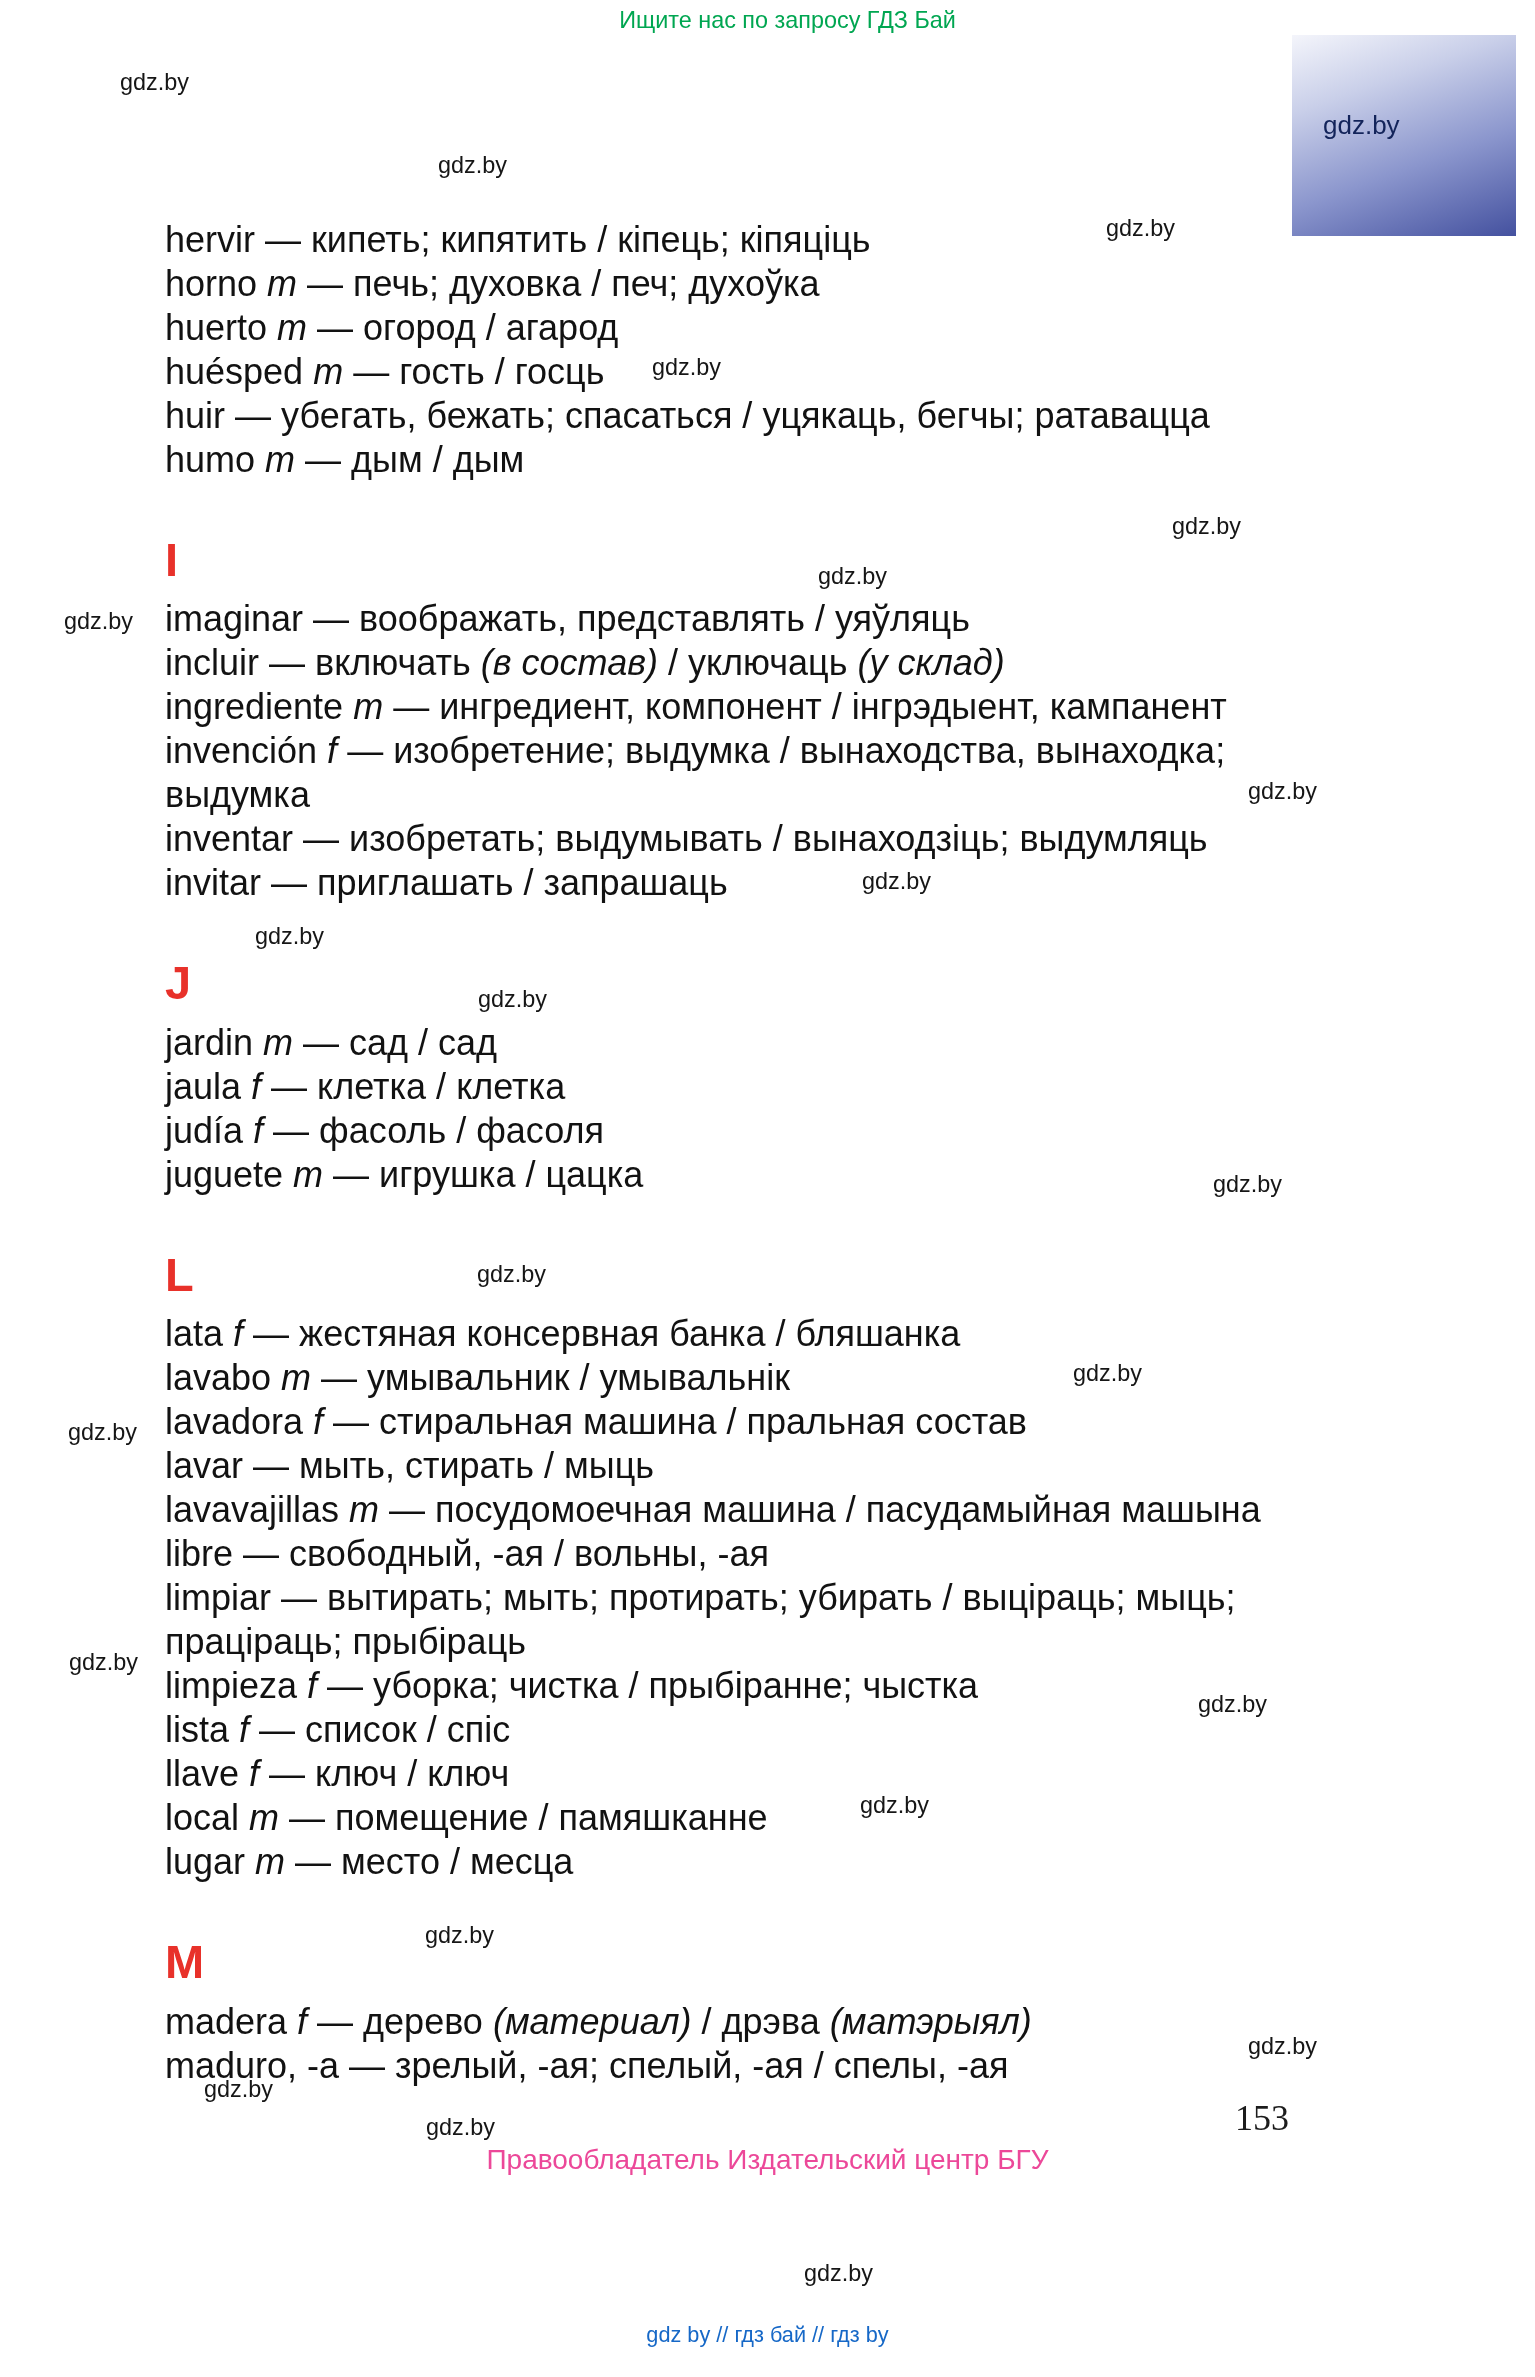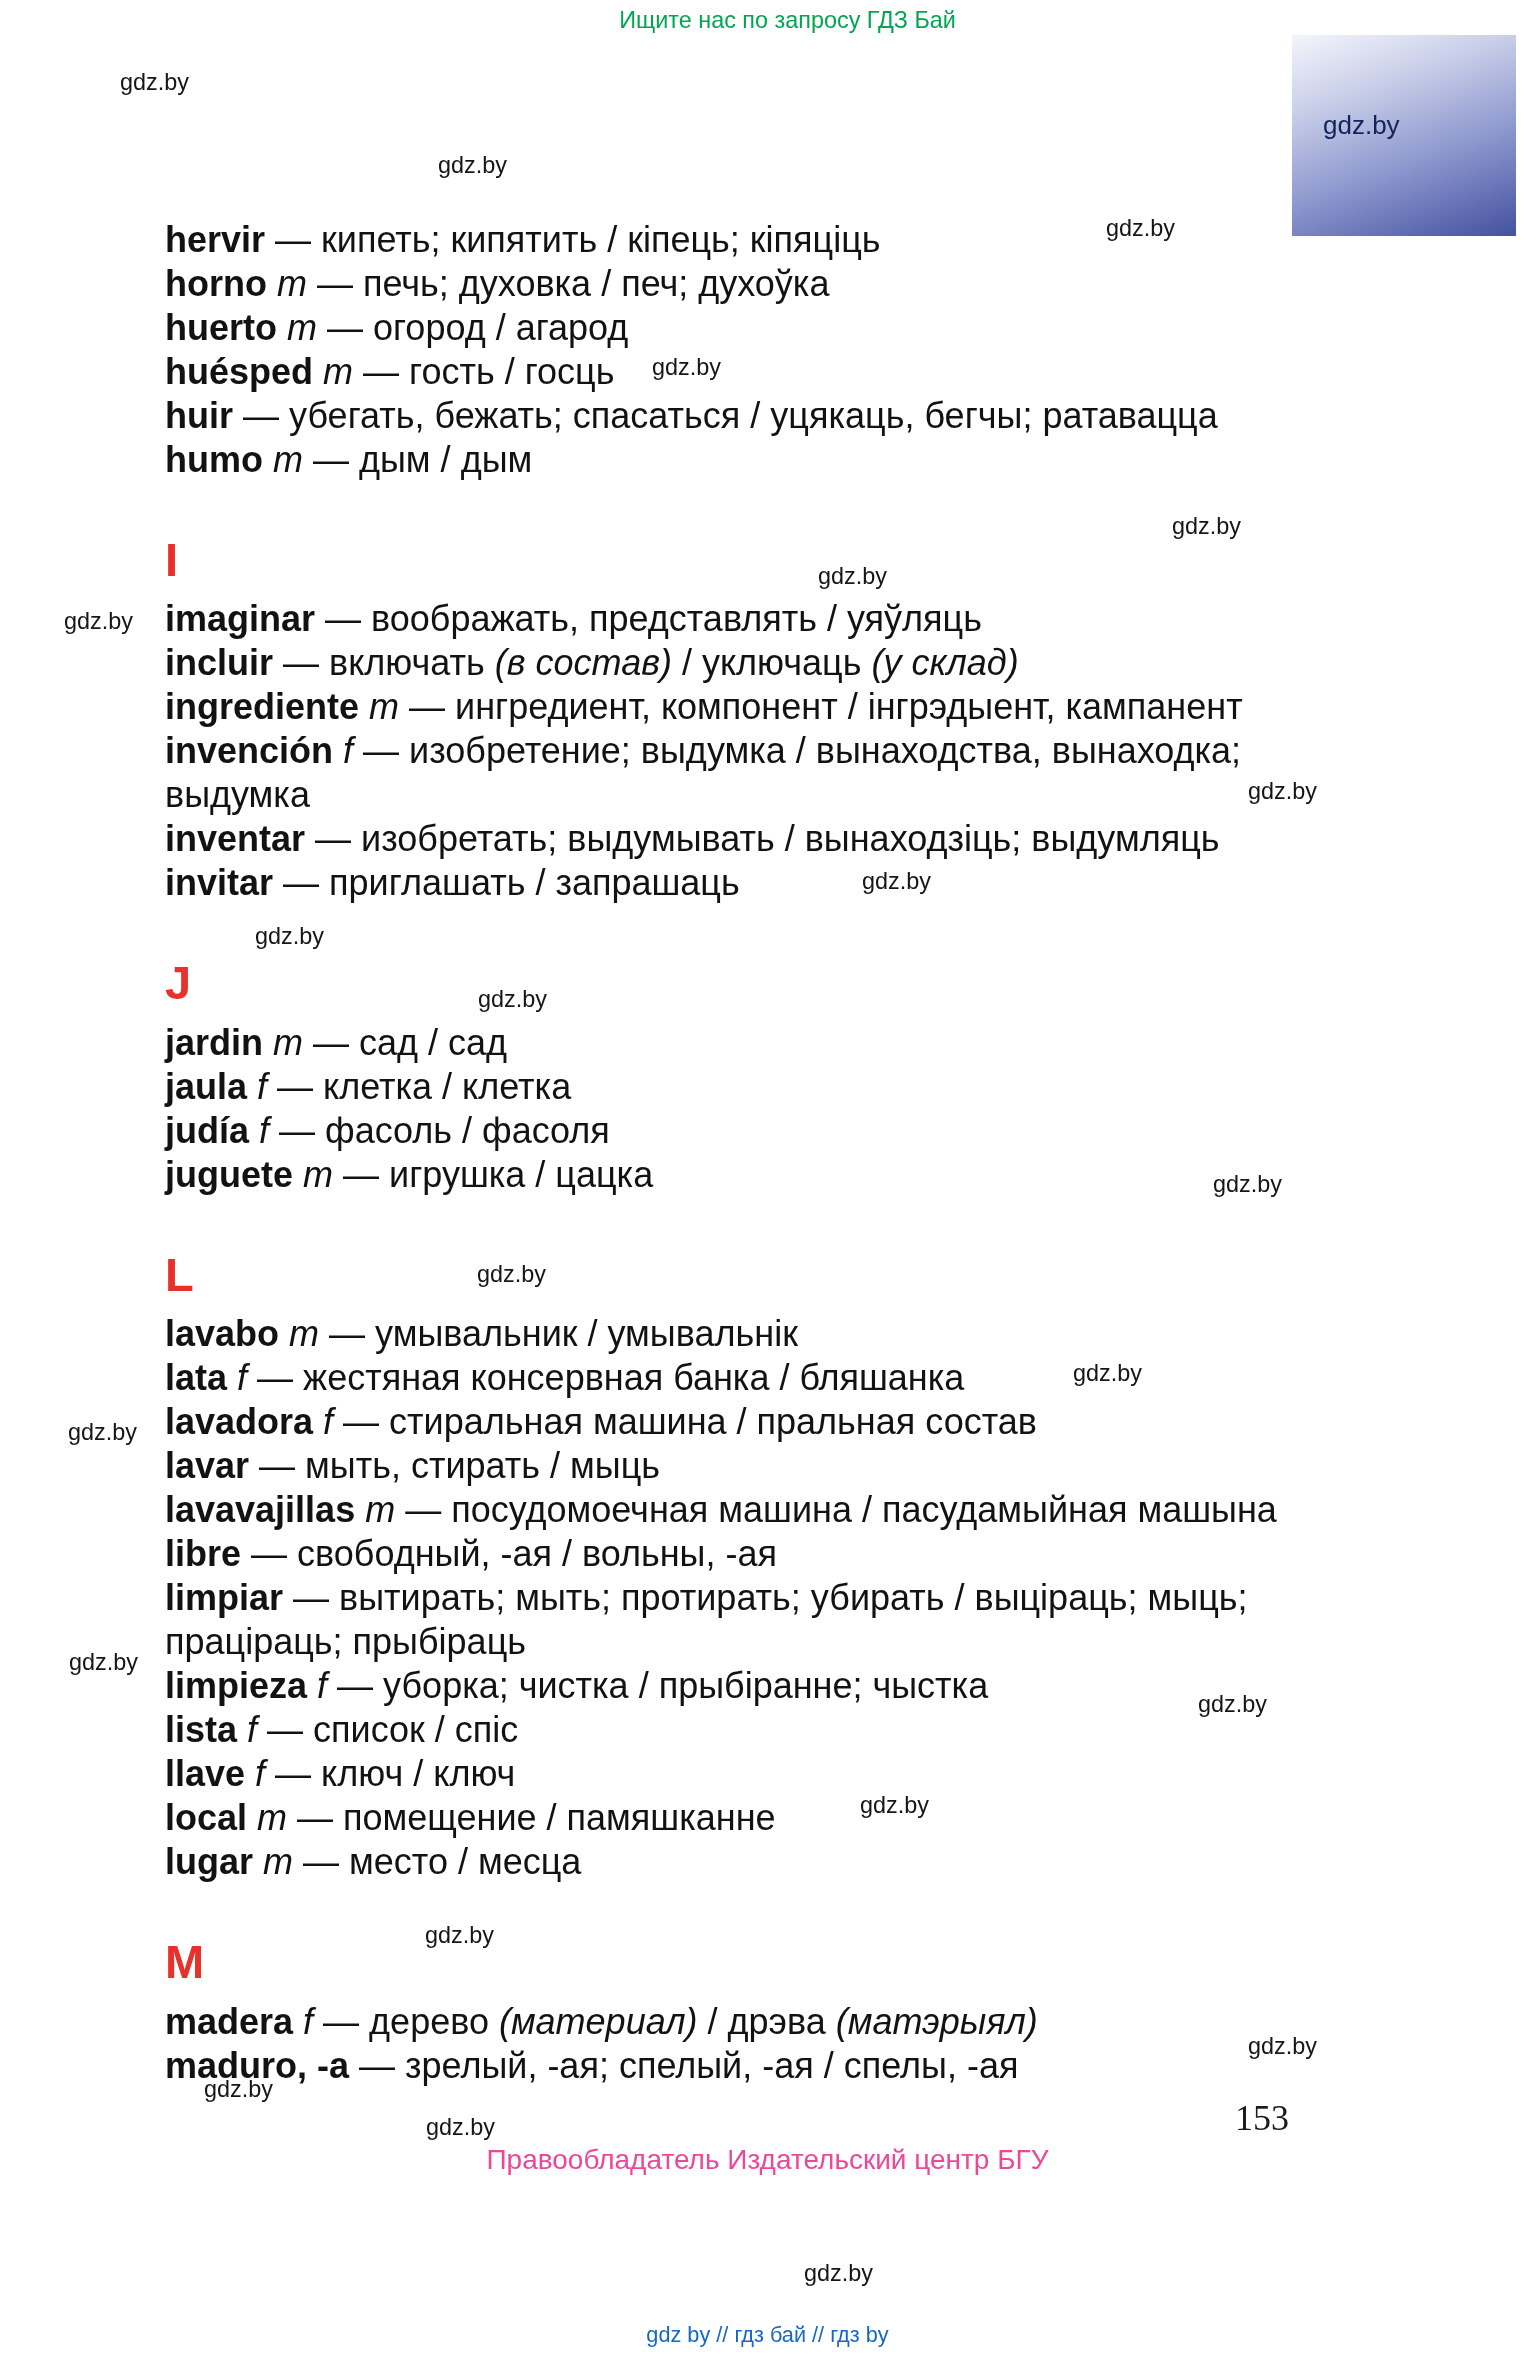--- a/index.html
+++ b/index.html
@@ -22,21 +22,21 @@
     background:linear-gradient(160deg,#f4f5fb 0%,#c9cfe9 28%,#8b96cd 62%,#44519f 100%);
   }
   .blue-box .wm-in-box {
     position:absolute; left:31px; top:75px; font-size:26px; color:#13245a;
   }
   .content {
     position:absolute; left:165px; top:218px; width:1152px;
     font-size:36px; line-height:44px;
   }
   .entry { font-weight:normal; }
-  .entry .head { font-weight:bold; }
+  .entry .head { font-weight:normal; }
   .entry .gender { font-style:italic; }
   .entry i { font-style:italic; }
   .section-letter {
     color:#e8312a; font-weight:bold; font-size:47px; line-height:55px;
     margin:50px 0 10.4px 0;
   }
   .page-number {
     position:absolute; left:1235px; top:2097px;
     font-family:"Liberation Serif", serif; font-size:36px; color:#1c1c1c;
   }
@@ -99,22 +99,22 @@
     <p class="entry"><b class="head">ingrediente</b><i class="gender"> m</i><span> — ингредиент, компонент / інгрэдыент, кампанент</span></p>
     <p class="entry"><b class="head">invención</b><i class="gender"> f</i><span> — изобретение; выдумка / вынаходства, вынаходка; выдумка</span></p>
     <p class="entry"><b class="head">inventar</b><span> — изобретать; выдумывать / вынаходзіць; выдумляць</span></p>
     <p class="entry"><b class="head">invitar</b><span> — приглашать / запрашаць</span></p>
     <div class="section-letter">J</div>
     <p class="entry"><b class="head">jardin</b><i class="gender"> m</i><span> — сад / сад</span></p>
     <p class="entry"><b class="head">jaula</b><i class="gender"> f</i><span> — клетка / клетка</span></p>
     <p class="entry"><b class="head">judía</b><i class="gender"> f</i><span> — фасоль / фасоля</span></p>
     <p class="entry"><b class="head">juguete</b><i class="gender"> m</i><span> — игрушка / цацка</span></p>
     <div class="section-letter">L</div>
+    <p class="entry"><b class="head">lata</b><i class="gender"> f</i><span> — жестяная консервная банка / бляшанка</span></p>
     <p class="entry"><b class="head">lavabo</b><i class="gender"> m</i><span> — умывальник / умывальнік</span></p>
-    <p class="entry"><b class="head">lata</b><i class="gender"> f</i><span> — жестяная консервная банка / бляшанка</span></p>
     <p class="entry"><b class="head">lavadora</b><i class="gender"> f</i><span> — стиральная машина / пральная состав</span></p>
     <p class="entry"><b class="head">lavar</b><span> — мыть, стирать / мыць</span></p>
     <p class="entry"><b class="head">lavavajillas</b><i class="gender"> m</i><span> — посудомоечная машина / пасудамыйная машына</span></p>
     <p class="entry"><b class="head">libre</b><span> — свободный, -ая / вольны, -ая</span></p>
     <p class="entry"><b class="head">limpiar</b><span> — вытирать; мыть; протирать; убирать / выціраць; мыць; праціраць; прыбіраць</span></p>
     <p class="entry"><b class="head">limpieza</b><i class="gender"> f</i><span> — уборка; чистка / прыбіранне; чыстка</span></p>
     <p class="entry"><b class="head">lista</b><i class="gender"> f</i><span> — список / спіс</span></p>
     <p class="entry"><b class="head">llave</b><i class="gender"> f</i><span> — ключ / ключ</span></p>
     <p class="entry"><b class="head">local</b><i class="gender"> m</i><span> — помещение / памяшканне</span></p>
     <p class="entry"><b class="head">lugar</b><i class="gender"> m</i><span> — место / месца</span></p>

